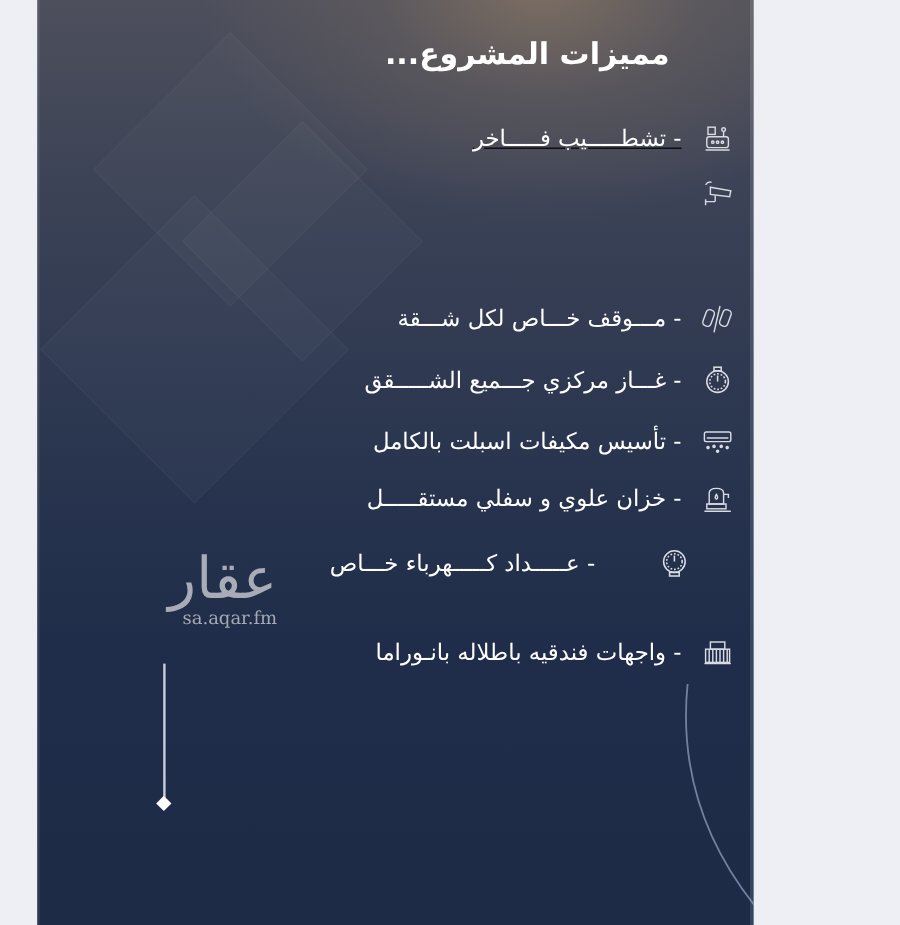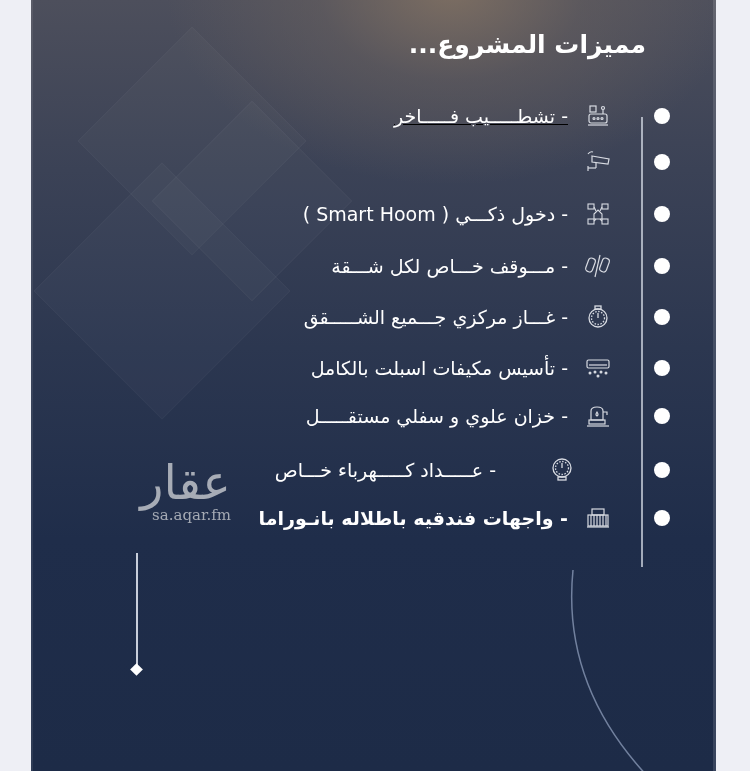--- a/index.html
+++ b/index.html
@@ -11,21 +11,21 @@
       height: 771px;
       background: #eeeff5;
       position: relative;
       overflow: hidden;
       font-family: "DejaVu Sans", sans-serif;
     }
     .card {
       position: absolute;
       left: 31px;
       top: 0;
-      width: 685px;
+      width: 597px;
       height: 771px;
       overflow: hidden;
       background:
         radial-gradient(ellipse 380px 260px at 420px -10px, rgba(140,120,100,0.75) 0%, rgba(110,100,95,0.45) 35%, rgba(70,72,85,0) 75%),
         linear-gradient(180deg, #4d4f5c 0%, #3b4256 22%, #2c3750 45%, #1f2d4a 70%, #1d2b47 100%);
     }
     .card-edge-left {
       position: absolute; left: 0; top: 0; width: 2px; height: 100%;
       background: rgba(255,255,255,0.08);
     }
@@ -185,37 +185,20 @@
       <svg viewBox="0 0 28 28" fill="none" stroke="#d8dbe2" stroke-width="1.2">
         <path d="M8 8 L25 11 L24 16 L8 14 Z"></path>
         <path d="M4 6 Q6 3 9 4"></path>
         <line x1="12" y1="15" x2="12" y2="20"></line>
         <line x1="4" y1="20" x2="12" y2="20"></line>
         <line x1="4" y1="18" x2="4" y2="23"></line>
       </svg>
     </span>
   </div>
 
-  <div class="feature-row" style="top:194px;">
-    <span class="feature-dot"></span>
-    <span class="feature-icon">
-      <svg viewBox="0 0 28 28" fill="none" stroke="#d8dbe2" stroke-width="1.1">
-        <rect x="4" y="4" width="6" height="5"></rect>
-          <rect x="18" y="4" width="6" height="5"></rect>
-        <rect x="4" y="19" width="6" height="5"></rect>
-          <rect x="18" y="19" width="6" height="5"></rect>
-        <path d="M10 14 L14 10 L18 14 L18 19 L10 19 Z"></path>
-        <line x1="10" y1="7" x2="12" y2="11"></line>
-          <line x1="18" y1="7" x2="16" y2="11"></line>
-        <line x1="10" y1="21" x2="12" y2="19"></line>
-          <line x1="18" y1="21" x2="16" y2="19"></line>
-      </svg>
-    </span>
-    <span class="feature-text">- دخول ذكـــي ( Smart Hoom )</span>
-  </div>
 
   <div class="feature-row" style="top:297px;">
     <span class="feature-dot"></span>
     <span class="feature-icon">
       <svg viewBox="0 0 28 28" fill="none" stroke="#d8dbe2" stroke-width="1.3">
         <circle cx="14" cy="15" r="9"></circle>
         <circle cx="14" cy="15" r="6.5" stroke-dasharray="1.5 1.5"></circle>
         <line x1="14" y1="15" x2="14" y2="10"></line>
         <rect x="11" y="3" width="6" height="3"></rect>
       </svg>
@@ -271,21 +254,21 @@
       <svg viewBox="0 0 28 28" fill="none" stroke="#d8dbe2" stroke-width="1.3">
         <circle cx="14" cy="12" r="9"></circle>
         <circle cx="14" cy="12" r="6.5" stroke-dasharray="1.5 1.5"></circle>
         <line x1="14" y1="12" x2="14" y2="7"></line>
         <rect x="10" y="21" width="8" height="3"></rect>
       </svg>
     </span>
     <span class="feature-text">- عـــــداد كـــــهرباء خـــاص</span>
   </div>
 
-  <div class="feature-row" style="top:498px;font-weight:bold;">
+  <div class="feature-row" style="top:524px;">
     <span class="feature-dot"></span>
     <span class="feature-icon">
       <svg viewBox="0 0 28 28" fill="none" stroke="#d8dbe2" stroke-width="1.2">
         <rect x="8" y="5" width="12" height="6"></rect>
         <rect x="4" y="11" width="20" height="11"></rect>
         <line x1="7" y1="11" x2="7" y2="22"></line>
           <line x1="10" y1="11" x2="10" y2="22"></line>
         <line x1="13" y1="11" x2="13" y2="22"></line>
           <line x1="16" y1="11" x2="16" y2="22"></line>
         <line x1="19" y1="11" x2="19" y2="22"></line>

